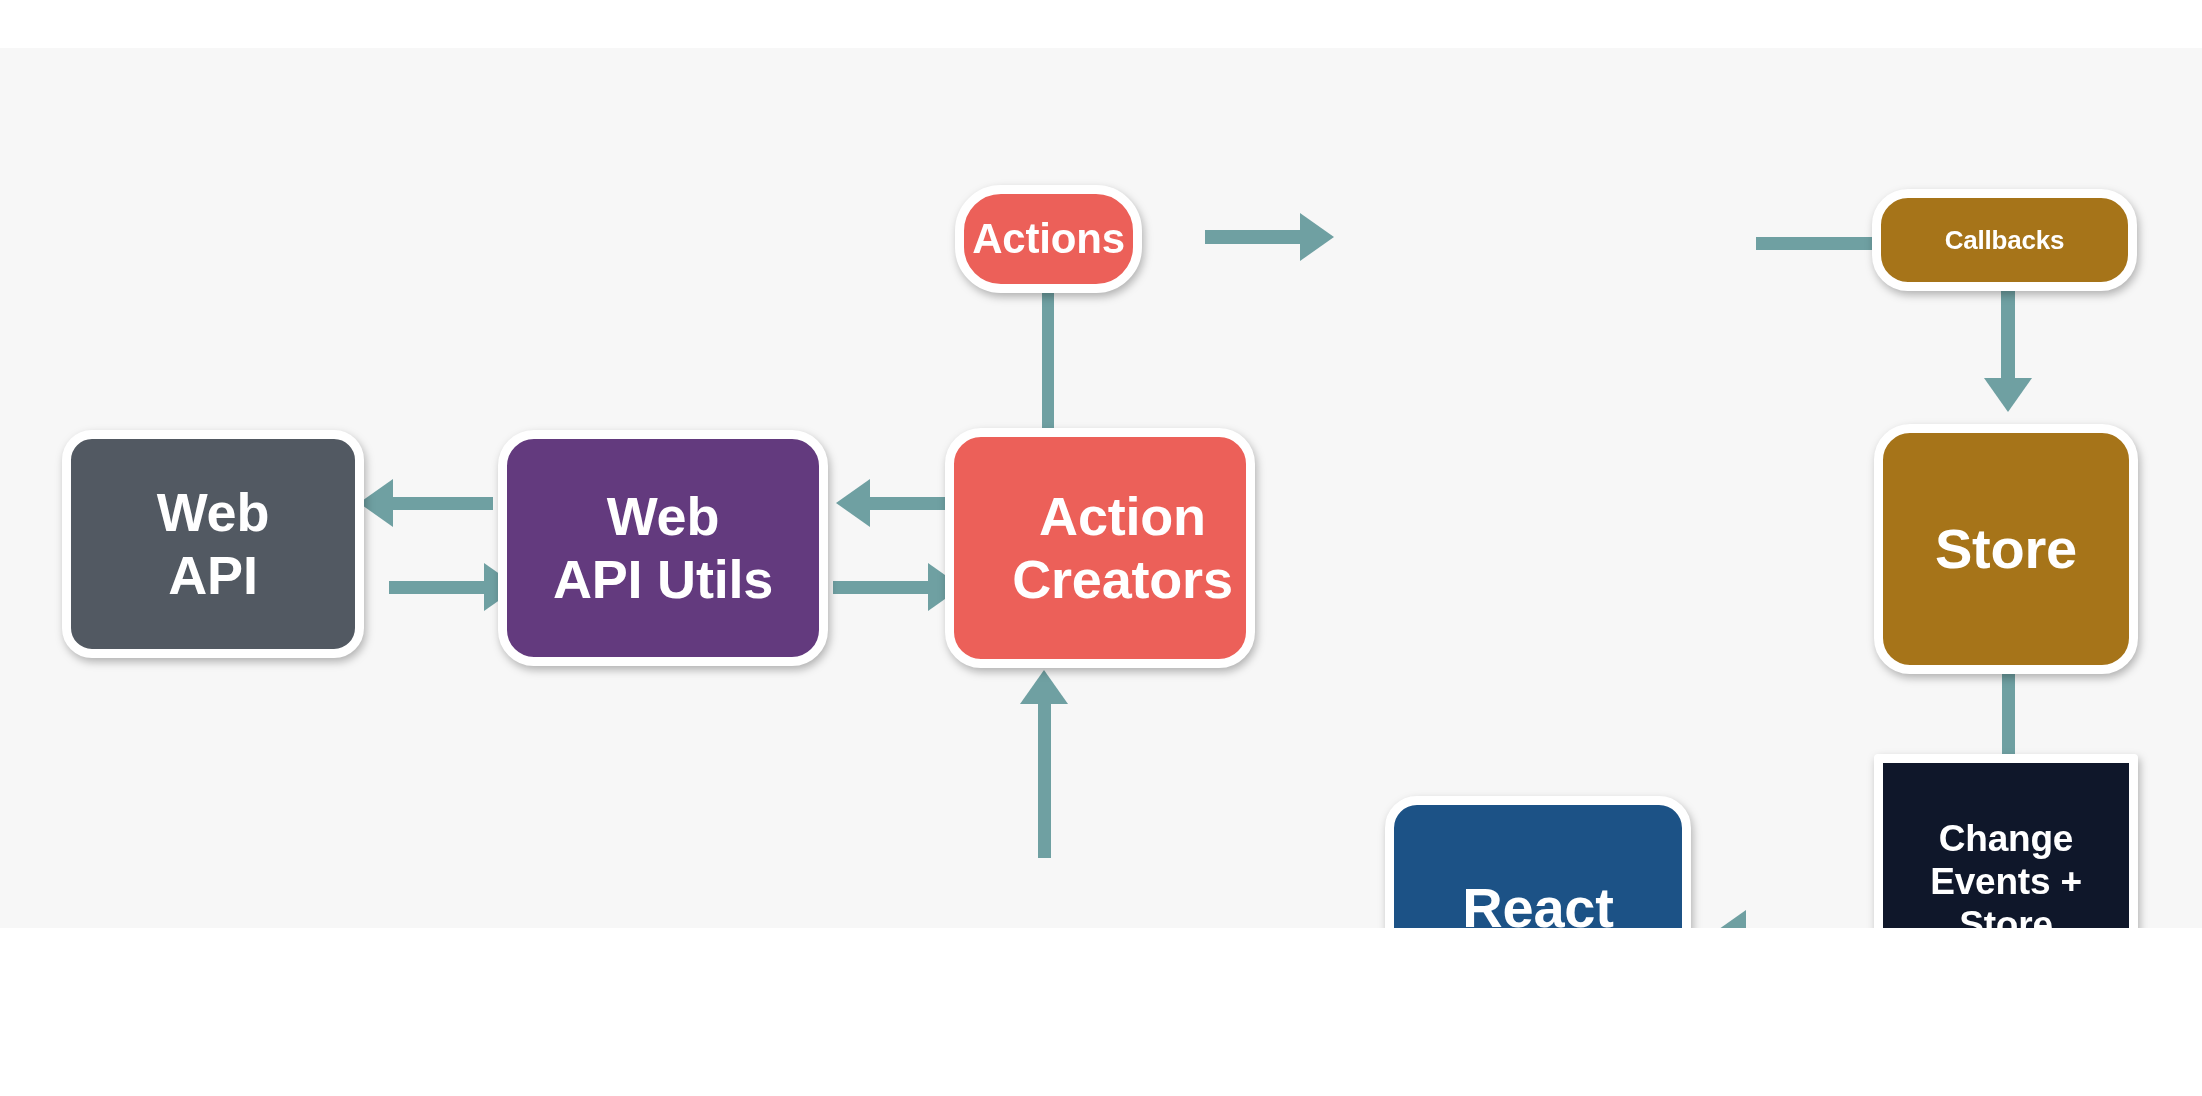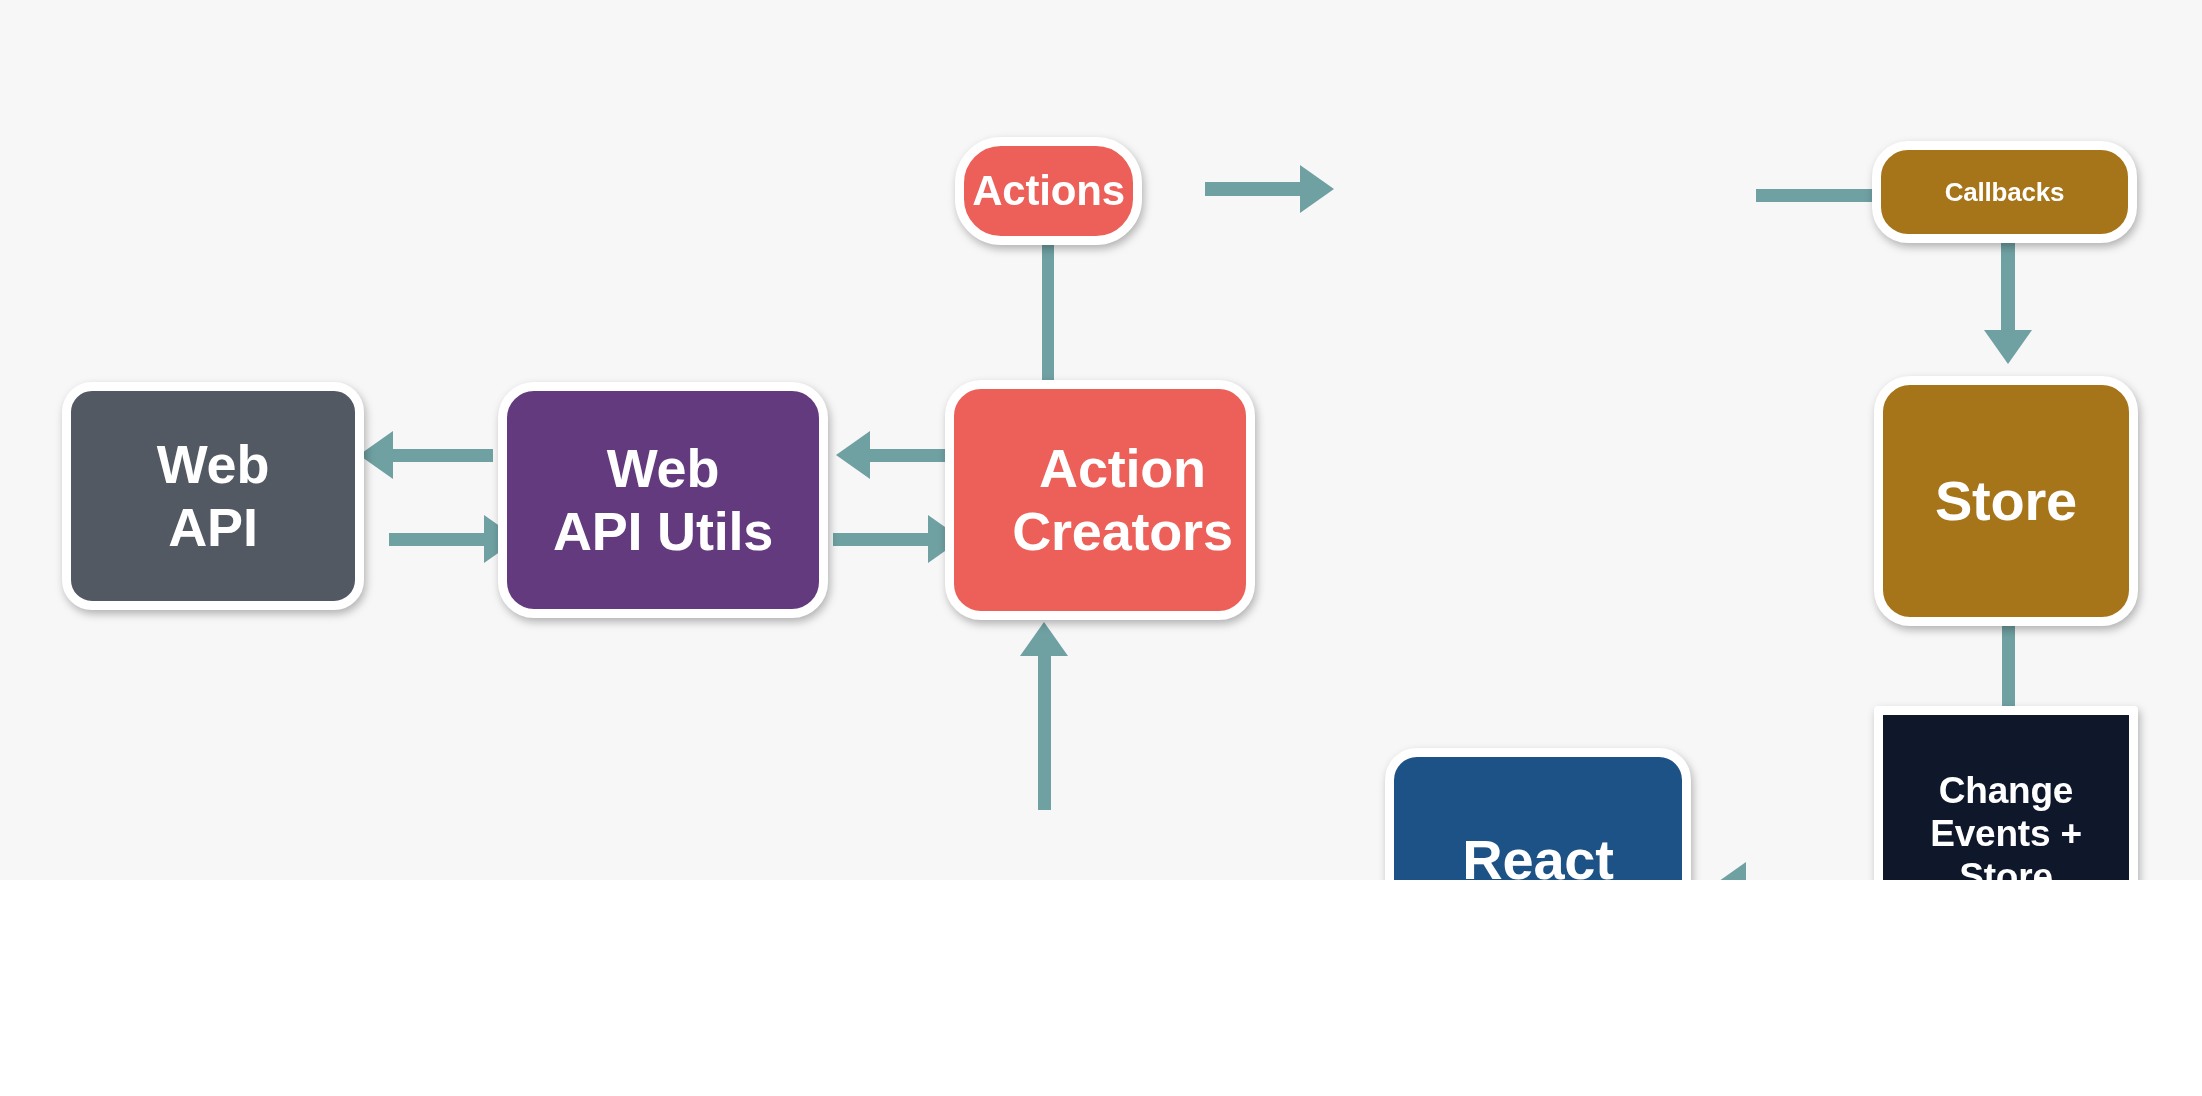--- a/index.html
+++ b/index.html
@@ -7,20 +7,21 @@
     padding: 0;
     background: #ffffff;
   }
   #canvas {
     position: relative;
     width: 2202px;
     height: 880px;
     background: #f7f7f7;
     font-family: "Liberation Sans", sans-serif;
     overflow: hidden;
+    margin-top: 48px;
   }
 
   
   .node {
     position: absolute;
     box-sizing: border-box;
     display: flex;
     align-items: center;
     justify-content: center;
     text-align: center;

